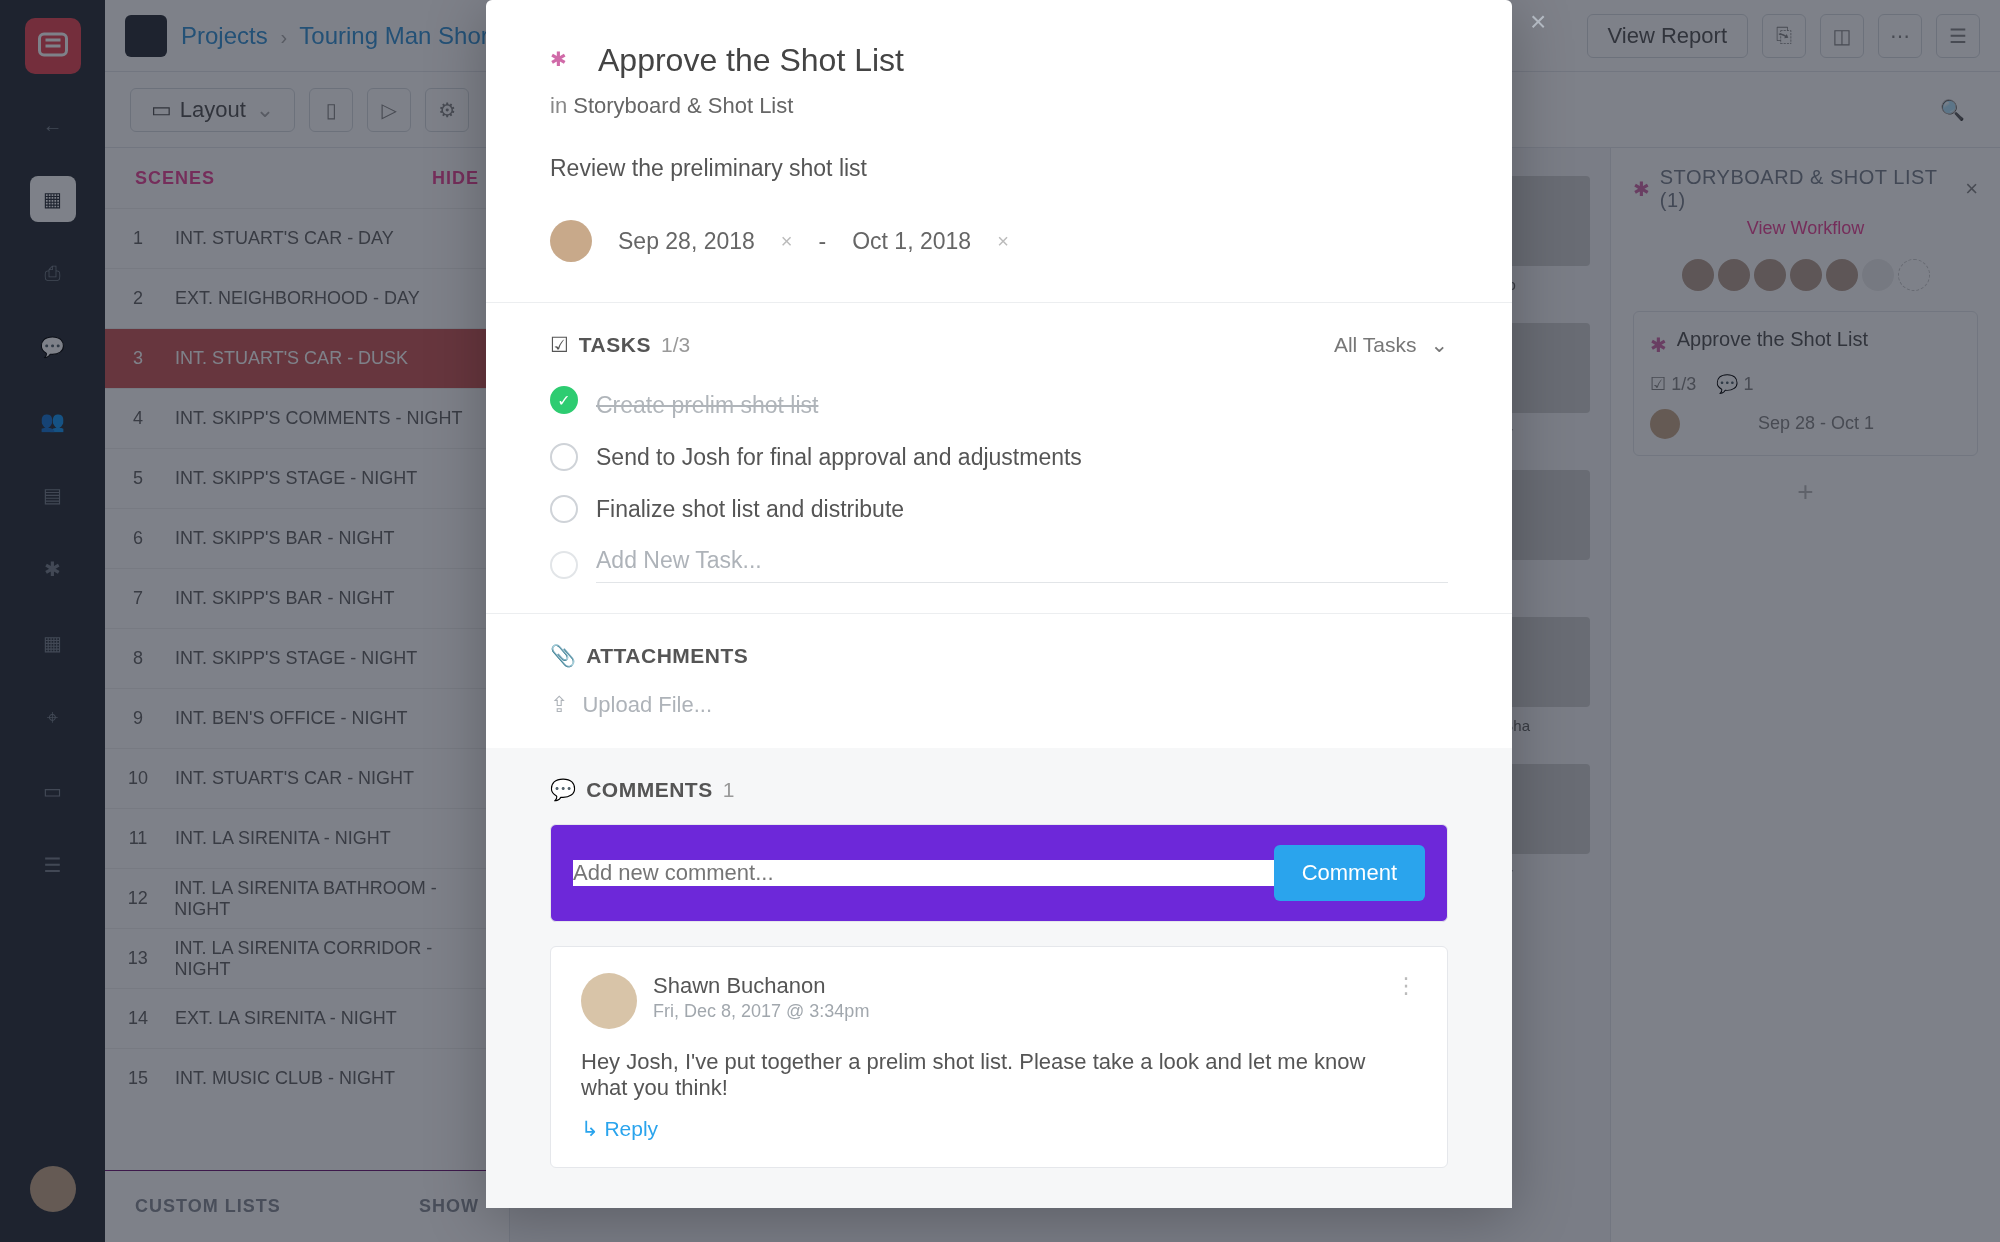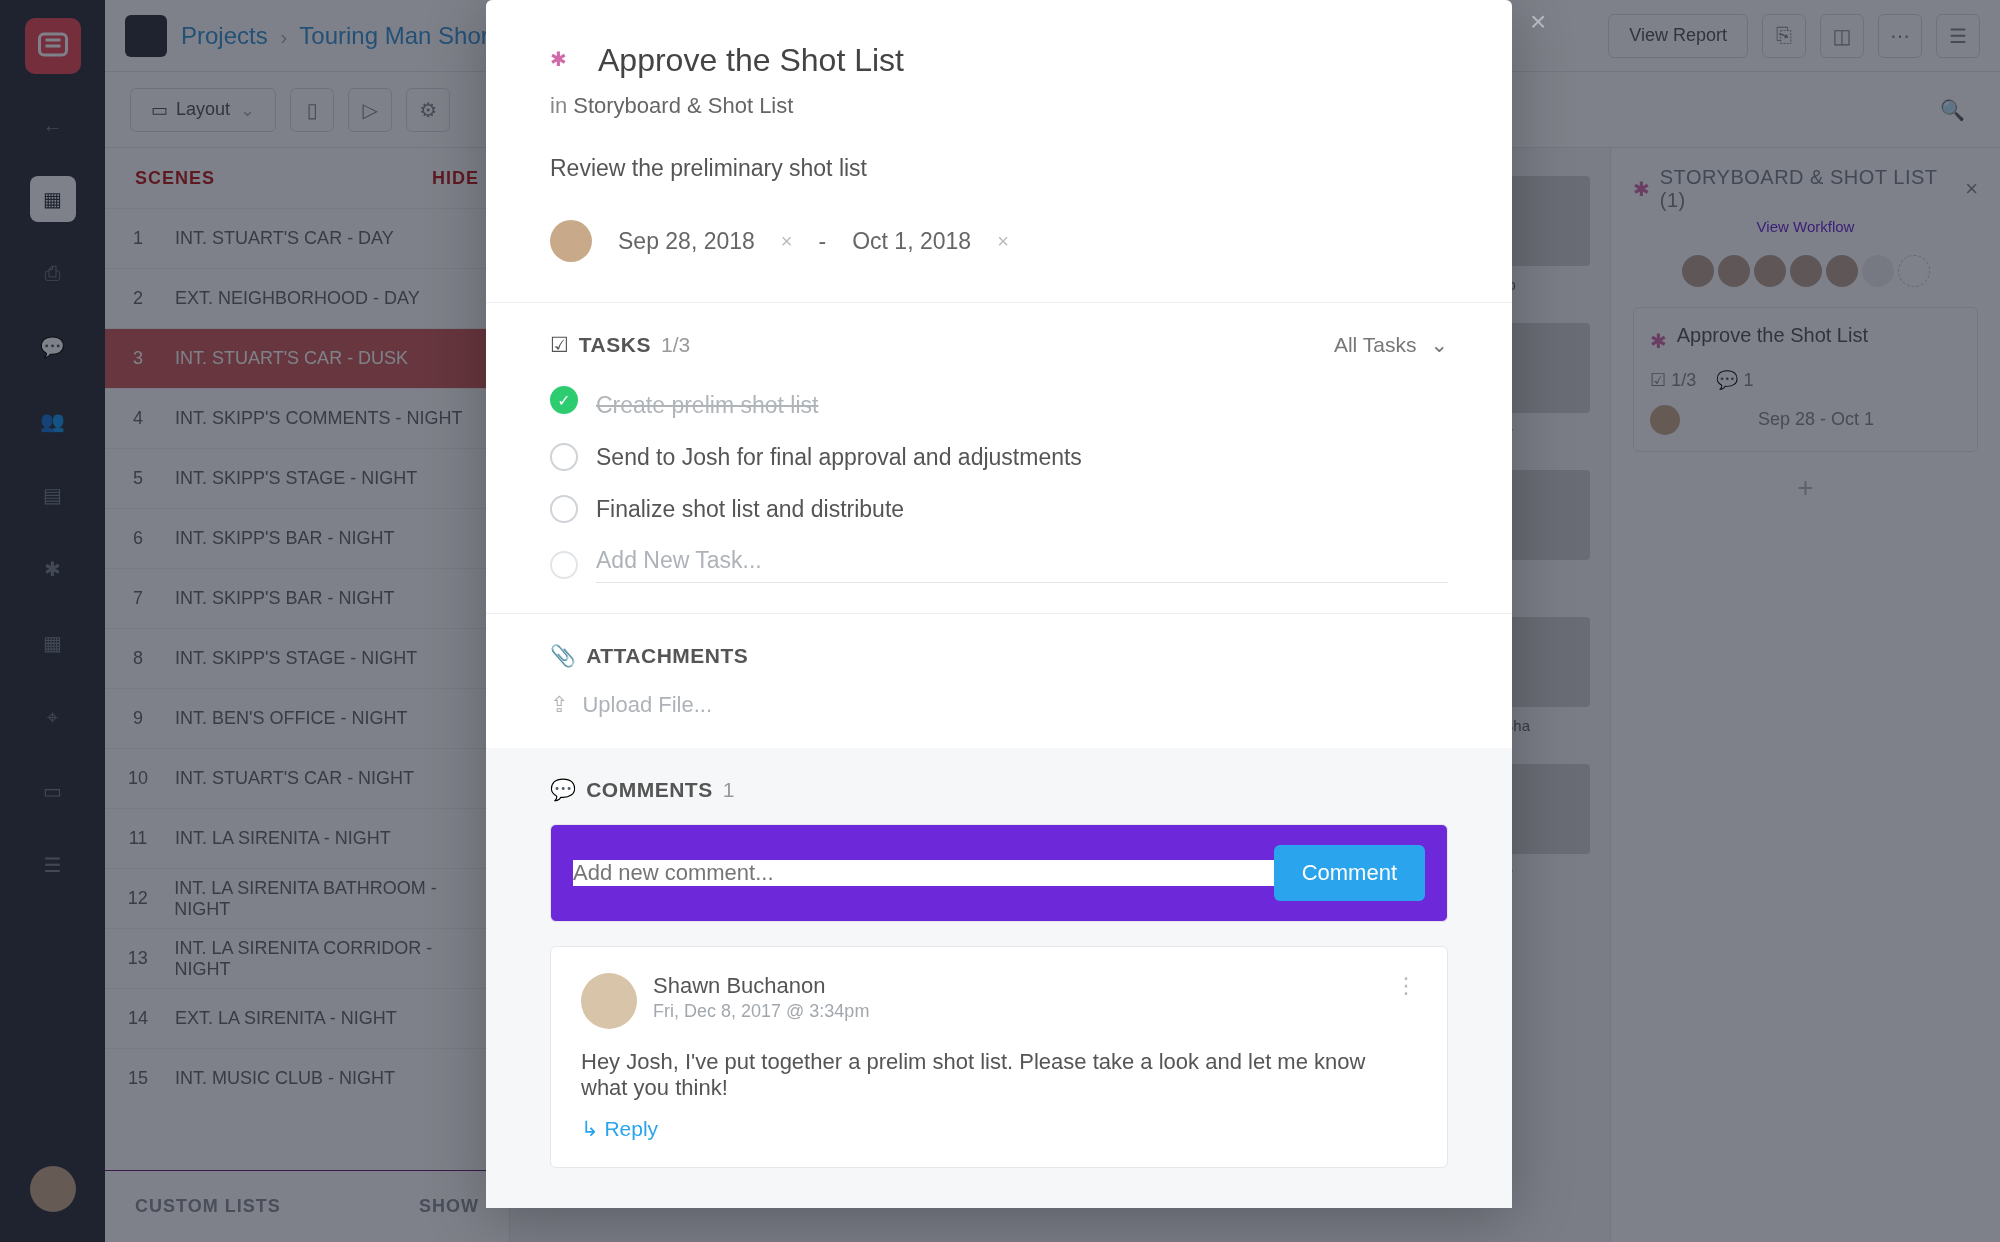--- a/index.html
+++ b/index.html
@@ -11,38 +11,38 @@
 .rail .logo svg { width: 36px; height: 36px; }
 .rail-icon { width: 46px; height: 46px; display:flex; align-items:center; justify-content:center; color:#7a828d; border-radius:8px; }
 .rail-icon.active { background:#fff; color:#2a3038; }
 .rail-avatar { margin-top:auto; margin-bottom:30px; width:46px; height:46px; border-radius:50%; background:#c8a98a; }
 .main { flex: 1; display: flex; flex-direction: column; background:#fff; }
 .topbar { height: 72px; border-bottom:1px solid #e5e7eb; display:flex; align-items:center; padding:0 20px; gap:14px; }
 .topbar .proj-icon { width:42px; height:42px; background:#2a3038; border-radius:6px; }
 .topbar .crumbs { color:#3794d6; font-size:24px; }
 .topbar .crumbs .sep { color:#aaa; margin:0 6px; font-size:20px; }
 .topbar-right { margin-left:auto; display:flex; gap:14px; align-items:center; }
-.btn-ghost { border:1px solid #d8dce1; border-radius:6px; height:44px; padding:0 20px; display:flex; align-items:center; font-size:18px; color:#555; background:#fff; }
+.btn-ghost { border:1px solid #d8dce1; border-radius:6px; height:44px; padding:0 20px; display:flex; align-items:center; font-size:22px; color:#555; background:#fff; }
 .icon-sq { width:44px; height:44px; border:1px solid #d8dce1; border-radius:6px; display:flex; align-items:center; justify-content:center; color:#888; }
 .secondbar { height: 76px; border-bottom:1px solid #e5e7eb; display:flex; align-items:center; padding:0 25px; gap:14px; }
 .content { flex:1; display:flex; }
 .scenes { width:405px; border-right:1px solid #e5e7eb; display:flex; flex-direction:column; }
-.scenes-head { height:60px; display:flex; align-items:center; padding:0 30px; font-size:18px; color:#b91c1c; letter-spacing:1px; justify-content:space-between; font-weight:600; }
+.scenes-head { height:60px; display:flex; align-items:center; padding:0 30px; font-size:18px; color:#ec4899; letter-spacing:1px; justify-content:space-between; font-weight:600; }
 .scene-row { height:60px; display:flex; align-items:center; padding:0 22px; gap:26px; border-top:1px solid #f0f0f0; color:#666; font-size:18px; }
 .scene-row.selected { background:#cd5a5a; color:#fff; }
 .scene-num { width:22px; text-align:center; color:inherit; }
 .scenes-foot { margin-top:auto; border-top:1px solid #701a75; height:72px; display:flex; align-items:center; justify-content:space-between; padding:0 30px; font-size:18px; color:#8a8f98; letter-spacing:1px; font-weight:600;}
 .board { flex:1; background:#f6f7f8; padding:28px 20px; display:flex; flex-direction:column; gap:30px; }
 .board-row { display:flex; gap:14px; align-items:flex-end; }
 .shot-card { width:130px; }
 .shot-card .frame { height:90px; background:#d0d0d0; border-radius:4px; margin-bottom:10px; }
 .shot-card .meta { font-size:15px; color:#666; }
 .rightpanel { width:390px; border-left:1px solid #e5e7eb; padding:18px 22px; }
 .rightpanel .rp-title { font-size:20px; color:#7a828d; letter-spacing:.5px; display:flex; align-items:center; gap:8px; }
-.rightpanel .rp-sub { text-align:center; font-size:15px; color:#6d28d9; margin-top:6px;}
+.rightpanel .rp-sub { text-align:center; font-size:18px; color:#ec4899; margin-top:6px;}
 .avrow { display:flex; gap:4px; justify-content:center; margin:20px 0; }
 .avrow .av { width:32px; height:32px; border-radius:50%; background:#b8a090; }
 .rp-card { border:1px solid #e5e7eb; border-radius:6px; padding:16px; }
 .rp-card .title { font-size:20px; color:#555; margin-bottom:10px; }
 .rp-card .stats { font-size:18px; color:#888; margin-bottom:14px; display:flex; gap:20px;}
 .rp-card .av2 { width:30px; height:30px; border-radius:50%; background:#c8a98a; display:inline-block; vertical-align:middle; }
 .rp-card .dates { font-size:18px; color:#888; margin-left:78px;}
 .addcard { text-align:center; font-size:28px; color:#bbb; margin-top:20px; }
 .close-x { position:absolute; top:6px; right:20px; color:#b8bec7; font-size:28px; z-index:6; }
 

